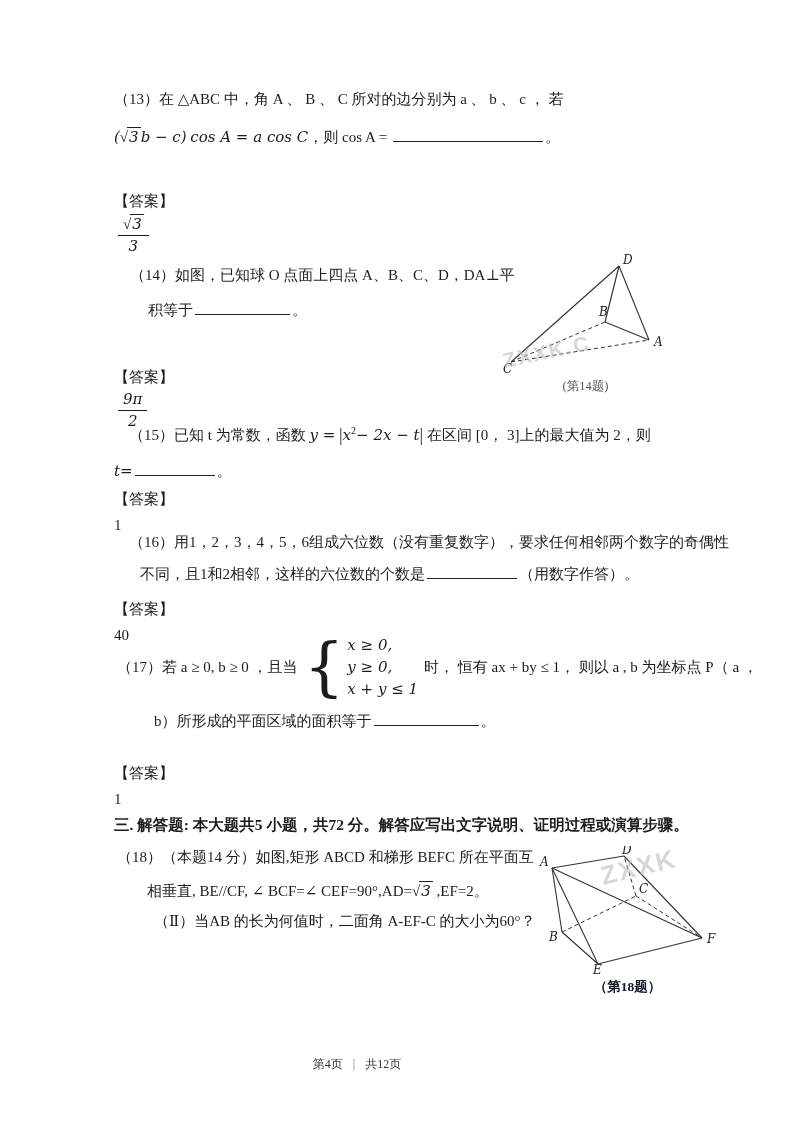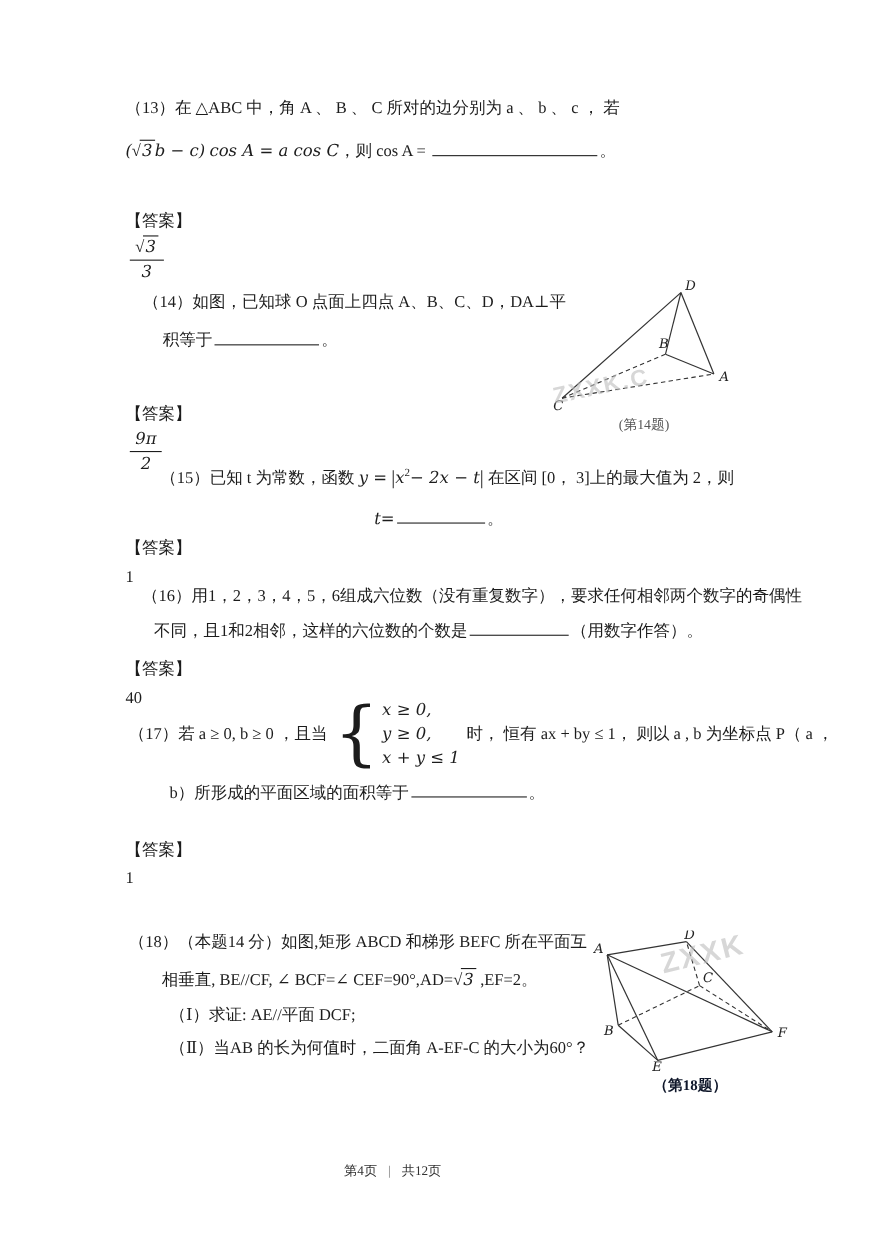--- a/index.html
+++ b/index.html
@@ -81,21 +81,21 @@
   <div class="abs wm" style="left:502px;top:340px;font-size:21px;transform:rotate(-12deg);">ZXXK.C</div>
 
   <div class="abs ansrow" style="left:114px;top:364px;">
     <span>【答案】</span>
     <span class="frac">
       <span class="num mi">9π</span>
       <span class="den mi">2</span>
     </span>
   </div>
 
-  <div class="abs" style="left:114px;top:416px;width:570px;text-align:center;">
+  <div class="abs" style="left:114px;top:416px;width:570px;">
     <div class="line nw" style="margin-left:15px;">
       <span>（15）已知 t 为常数，函数</span>
       <span class="mi">y =</span>
       <span class="absbar">|</span><span class="mi">x</span><sup>2</sup><span class="mi">− 2x − t</span><span class="absbar">|</span>
       <span>在区间 [0， 3]上的最大值为 2，则</span>
     </div>
     <div class="line nw" style="margin-top:6px;">
       <span class="mi">t=</span><span class="blank w80"></span><span>。</span>
     </div>
   </div>
@@ -133,27 +133,27 @@
     <div class="line nw" style="margin-left:40px;margin-top:6px;">
       <span>b）所形成的平面区域的面积等于</span><span class="blank w105"></span><span>。</span>
     </div>
   </div>
 
   <div class="abs ansrow" style="left:114px;top:760px;">
     <span>【答案】</span>
     <span>1</span>
   </div>
 
+  <div class="abs bold nw" style="left:114px;top:815px;font-size:15.5px;">三. 解答题: 本大题共5 小题，共72 分。解答应写出文字说明、证明过程或演算步骤。</div>
 
   <div class="abs" style="left:114px;top:842px;width:430px;">
     <div class="line nw" style="margin-left:3px;">（18）（本题14 分）如图,矩形 ABCD 和梯形 BEFC 所在平面互</div>
     <div class="line nw" style="margin-left:33px;margin-top:4px;">
       <span>相垂直, BE//CF, ∠ BCF=∠ CEF=90°,AD=</span><span class="sqrt"><span class="sign">√</span><span class="rad mi">3</span></span><span> ,EF=2。</span>
     </div>
-    <div class="line nw" style="margin-left:40px;margin-top:2px;">（Ⅰ）求证: AE//平面 DCF;</div>
     <div class="line nw" style="margin-left:40px;">（Ⅱ）当AB 的长为何值时，二面角 A-EF-C 的大小为60°？</div>
   </div>
 
   <div class="abs figure" style="left:535px;top:846px;width:185px;">
     <svg width="180" height="130" viewBox="0 0 180 130">
       <line x1="14" y1="22" x2="24" y2="86" stroke="#333" stroke-width="1.1"></line>
       <line x1="14" y1="22" x2="86" y2="10" stroke="#333" stroke-width="1.1"></line>
       <line x1="86" y1="10" x2="164" y2="92" stroke="#333" stroke-width="1.1"></line>
       <line x1="24" y1="86" x2="60" y2="118" stroke="#333" stroke-width="1.1"></line>
       <line x1="60" y1="118" x2="164" y2="92" stroke="#333" stroke-width="1.1"></line>

